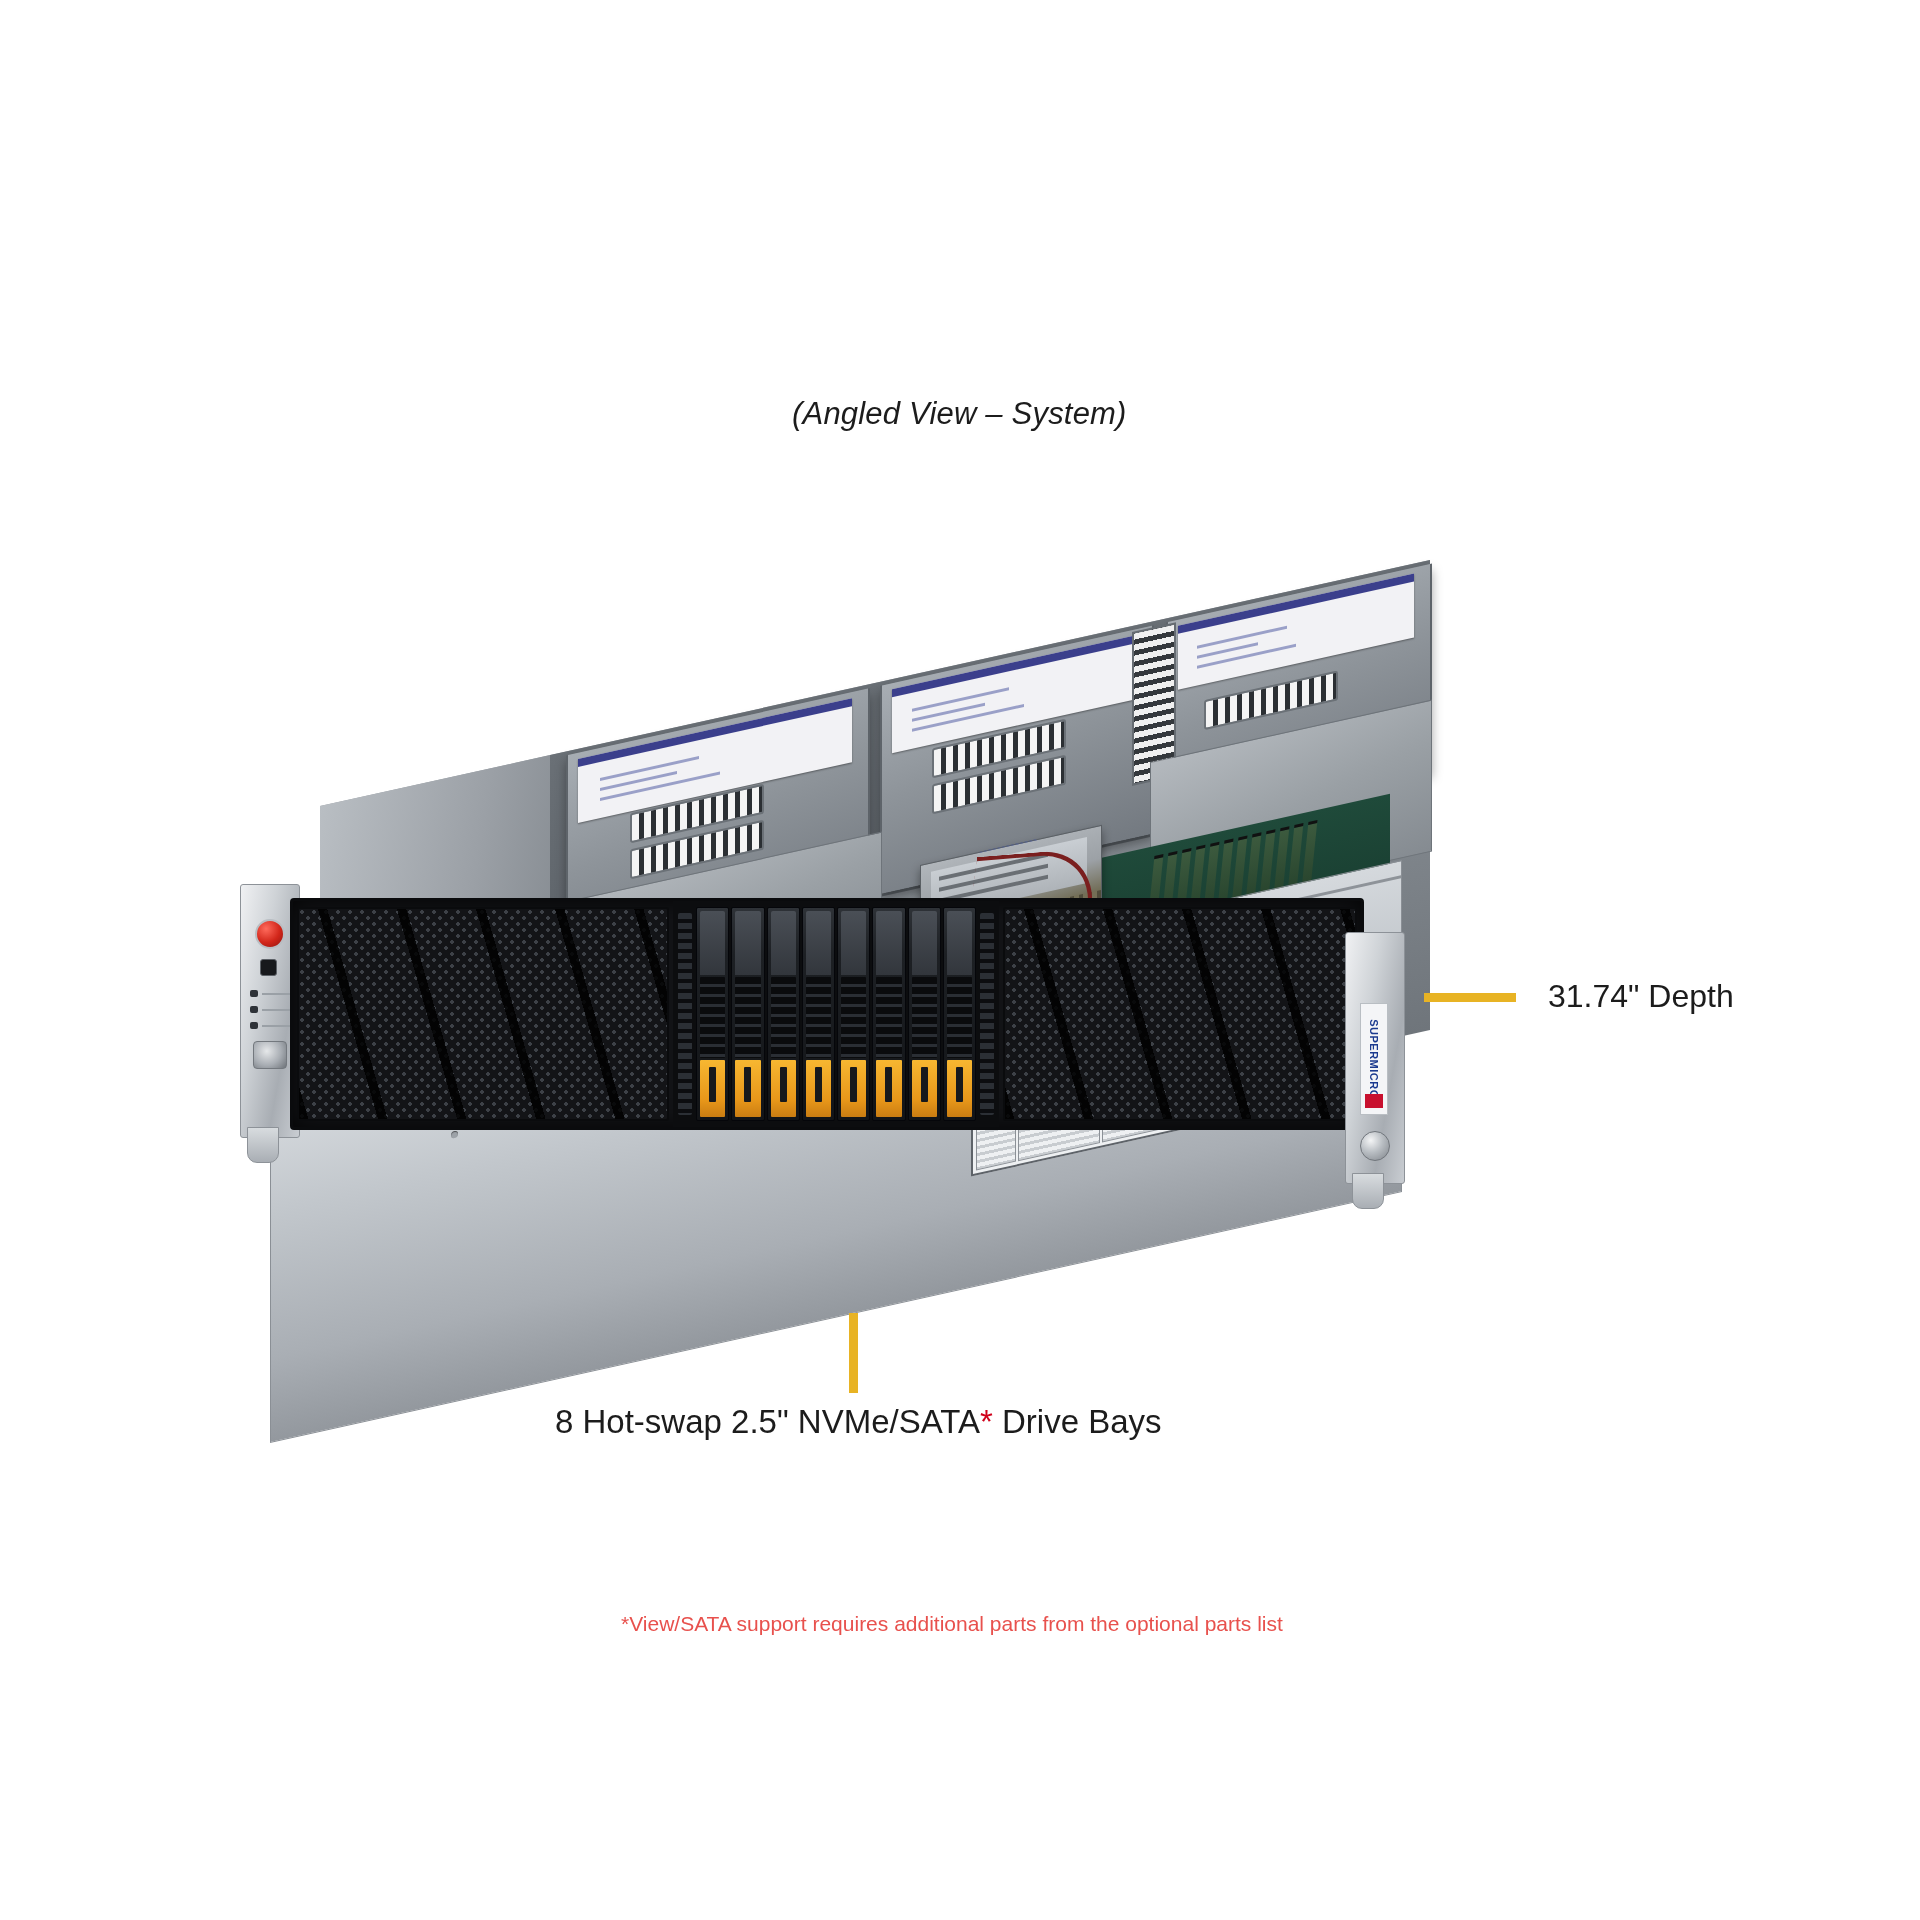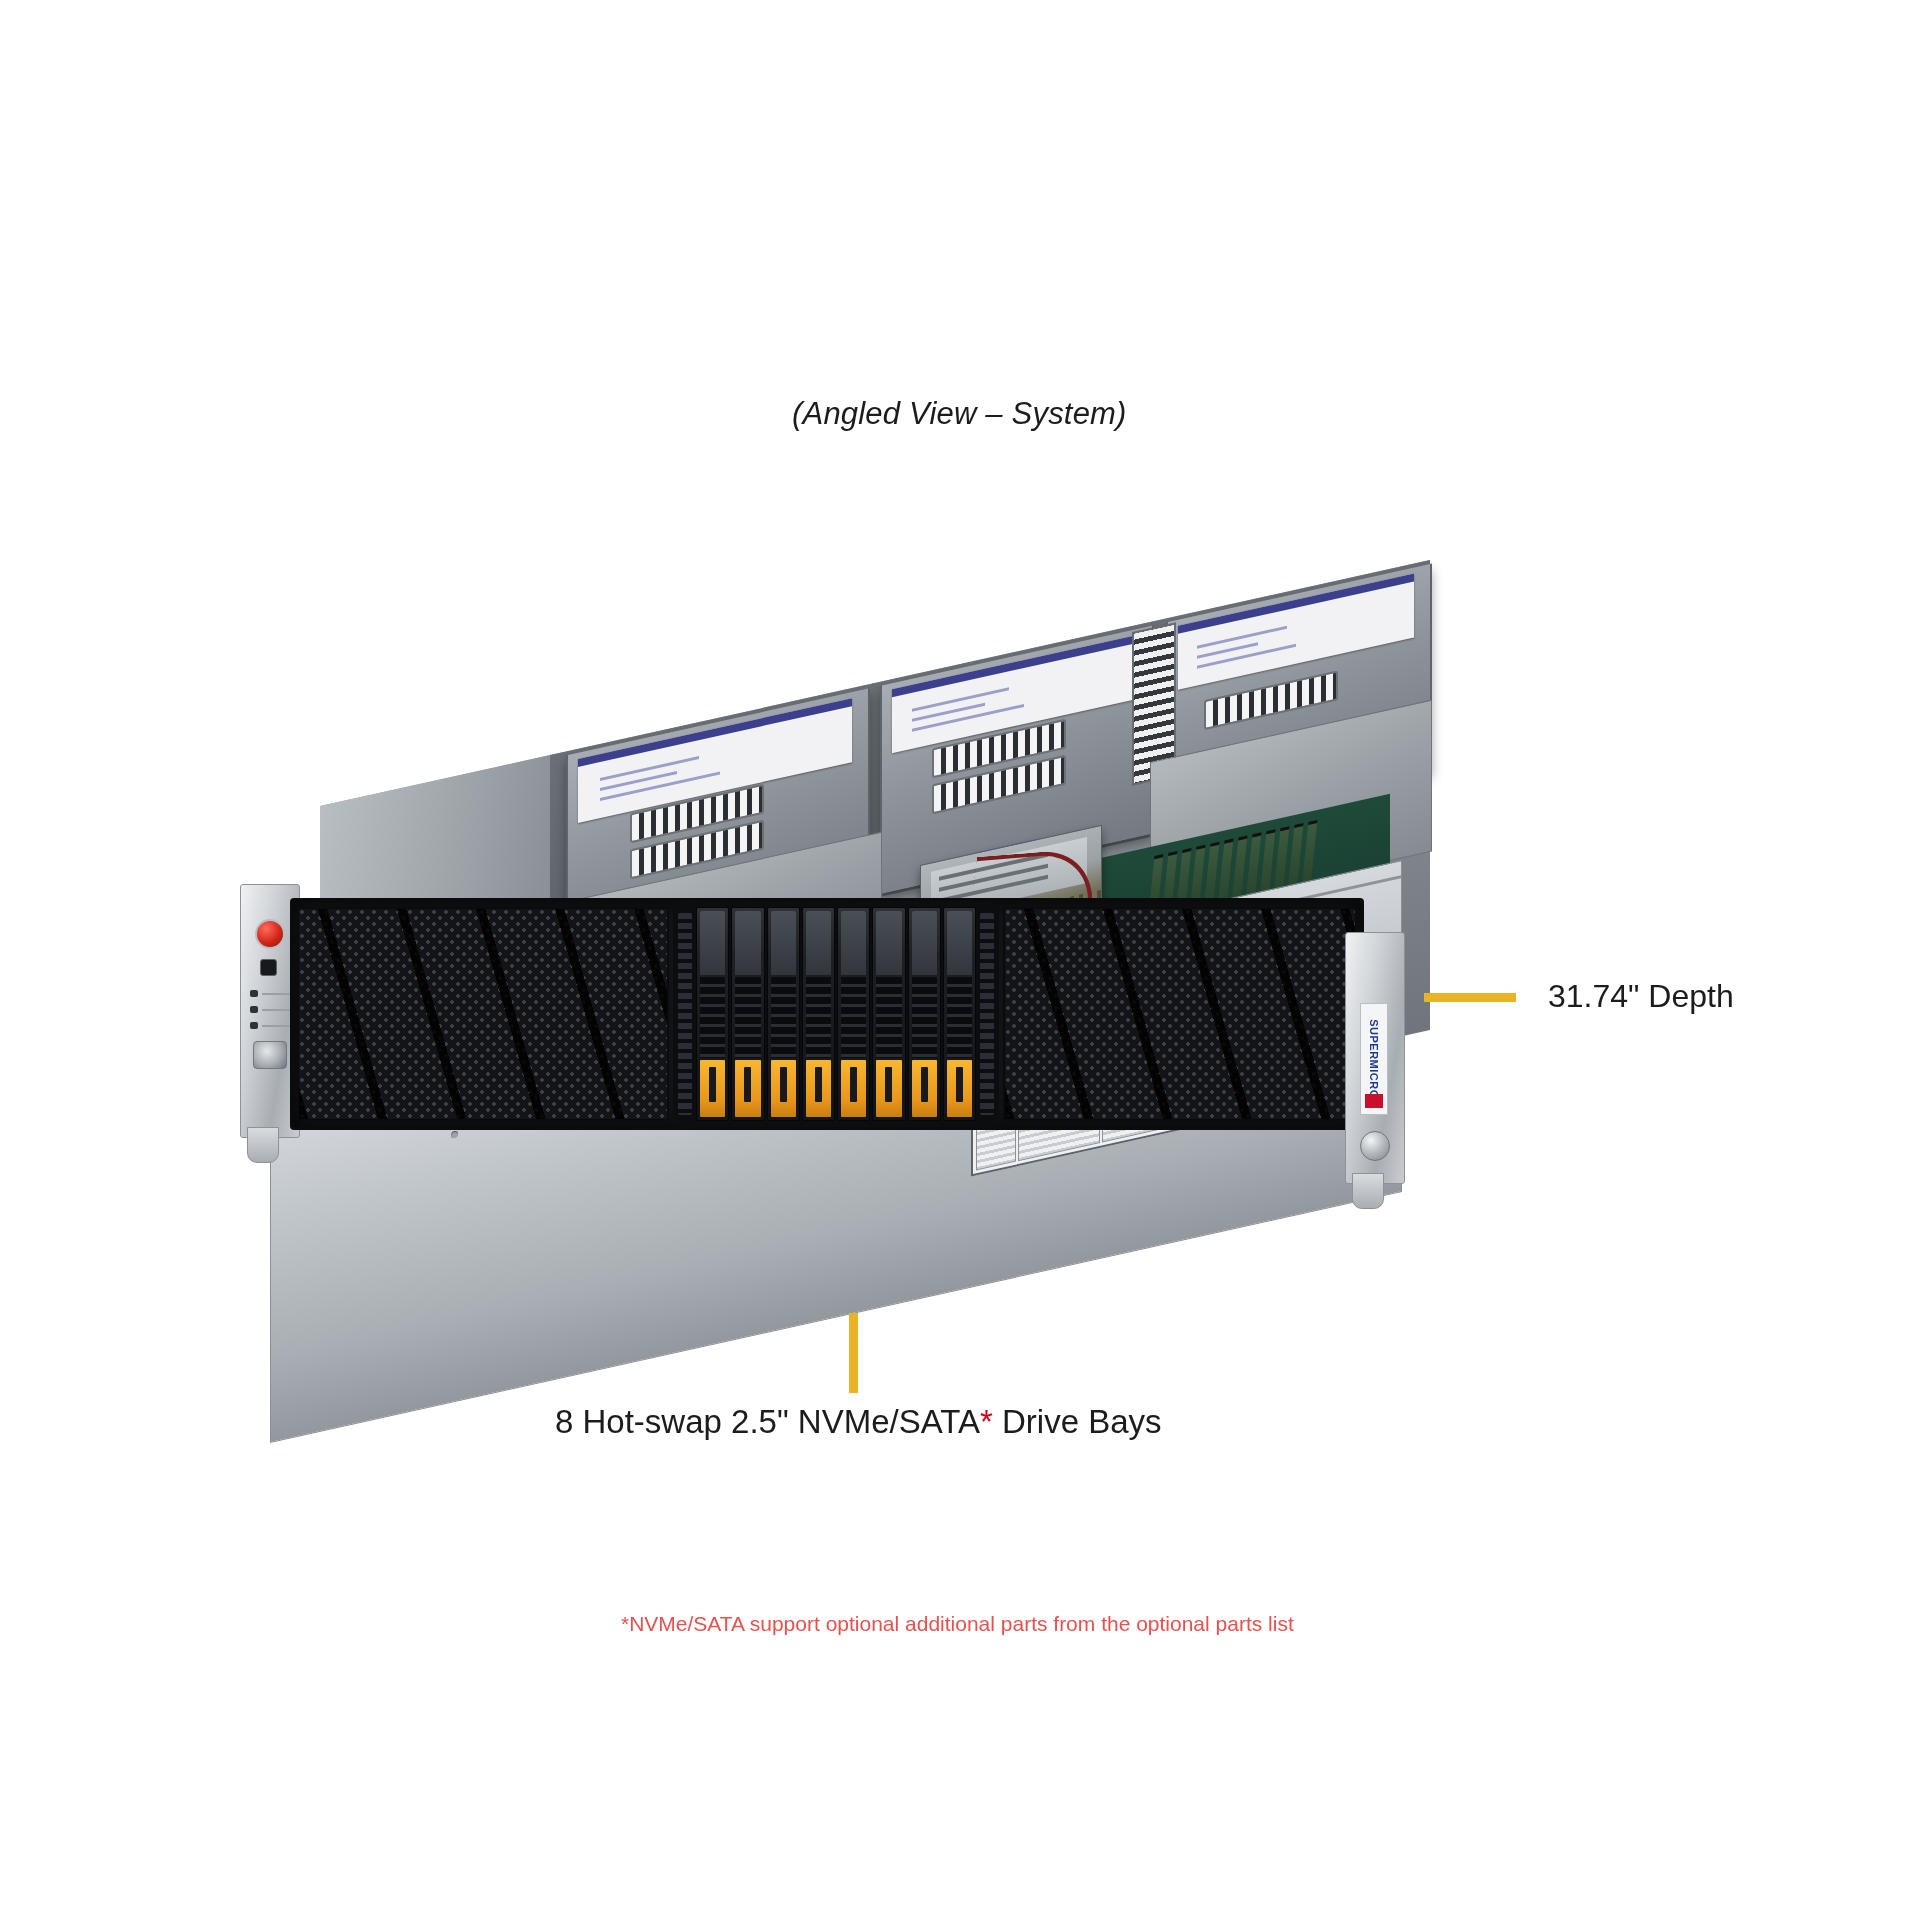--- a/index.html
+++ b/index.html
@@ -761,13 +761,13 @@
     </div>
   </div>
 </div>
 
 <div id="depth-leader"></div>
 <div id="depth-label">31.74" Depth</div>
 
 <div id="bays-leader"></div>
 <div id="bays-label"><span>8 Hot-swap 2.5" NVMe/SATA</span><span class="ast">*</span><span> Drive Bays</span></div>
 
-<div id="footnote">*NVMe/SATA support optional additional parts from the optional parts list</div>
+<div id="footnote">*View/SATA support requires additional parts from the optional parts list</div>
 
 </body></html>

